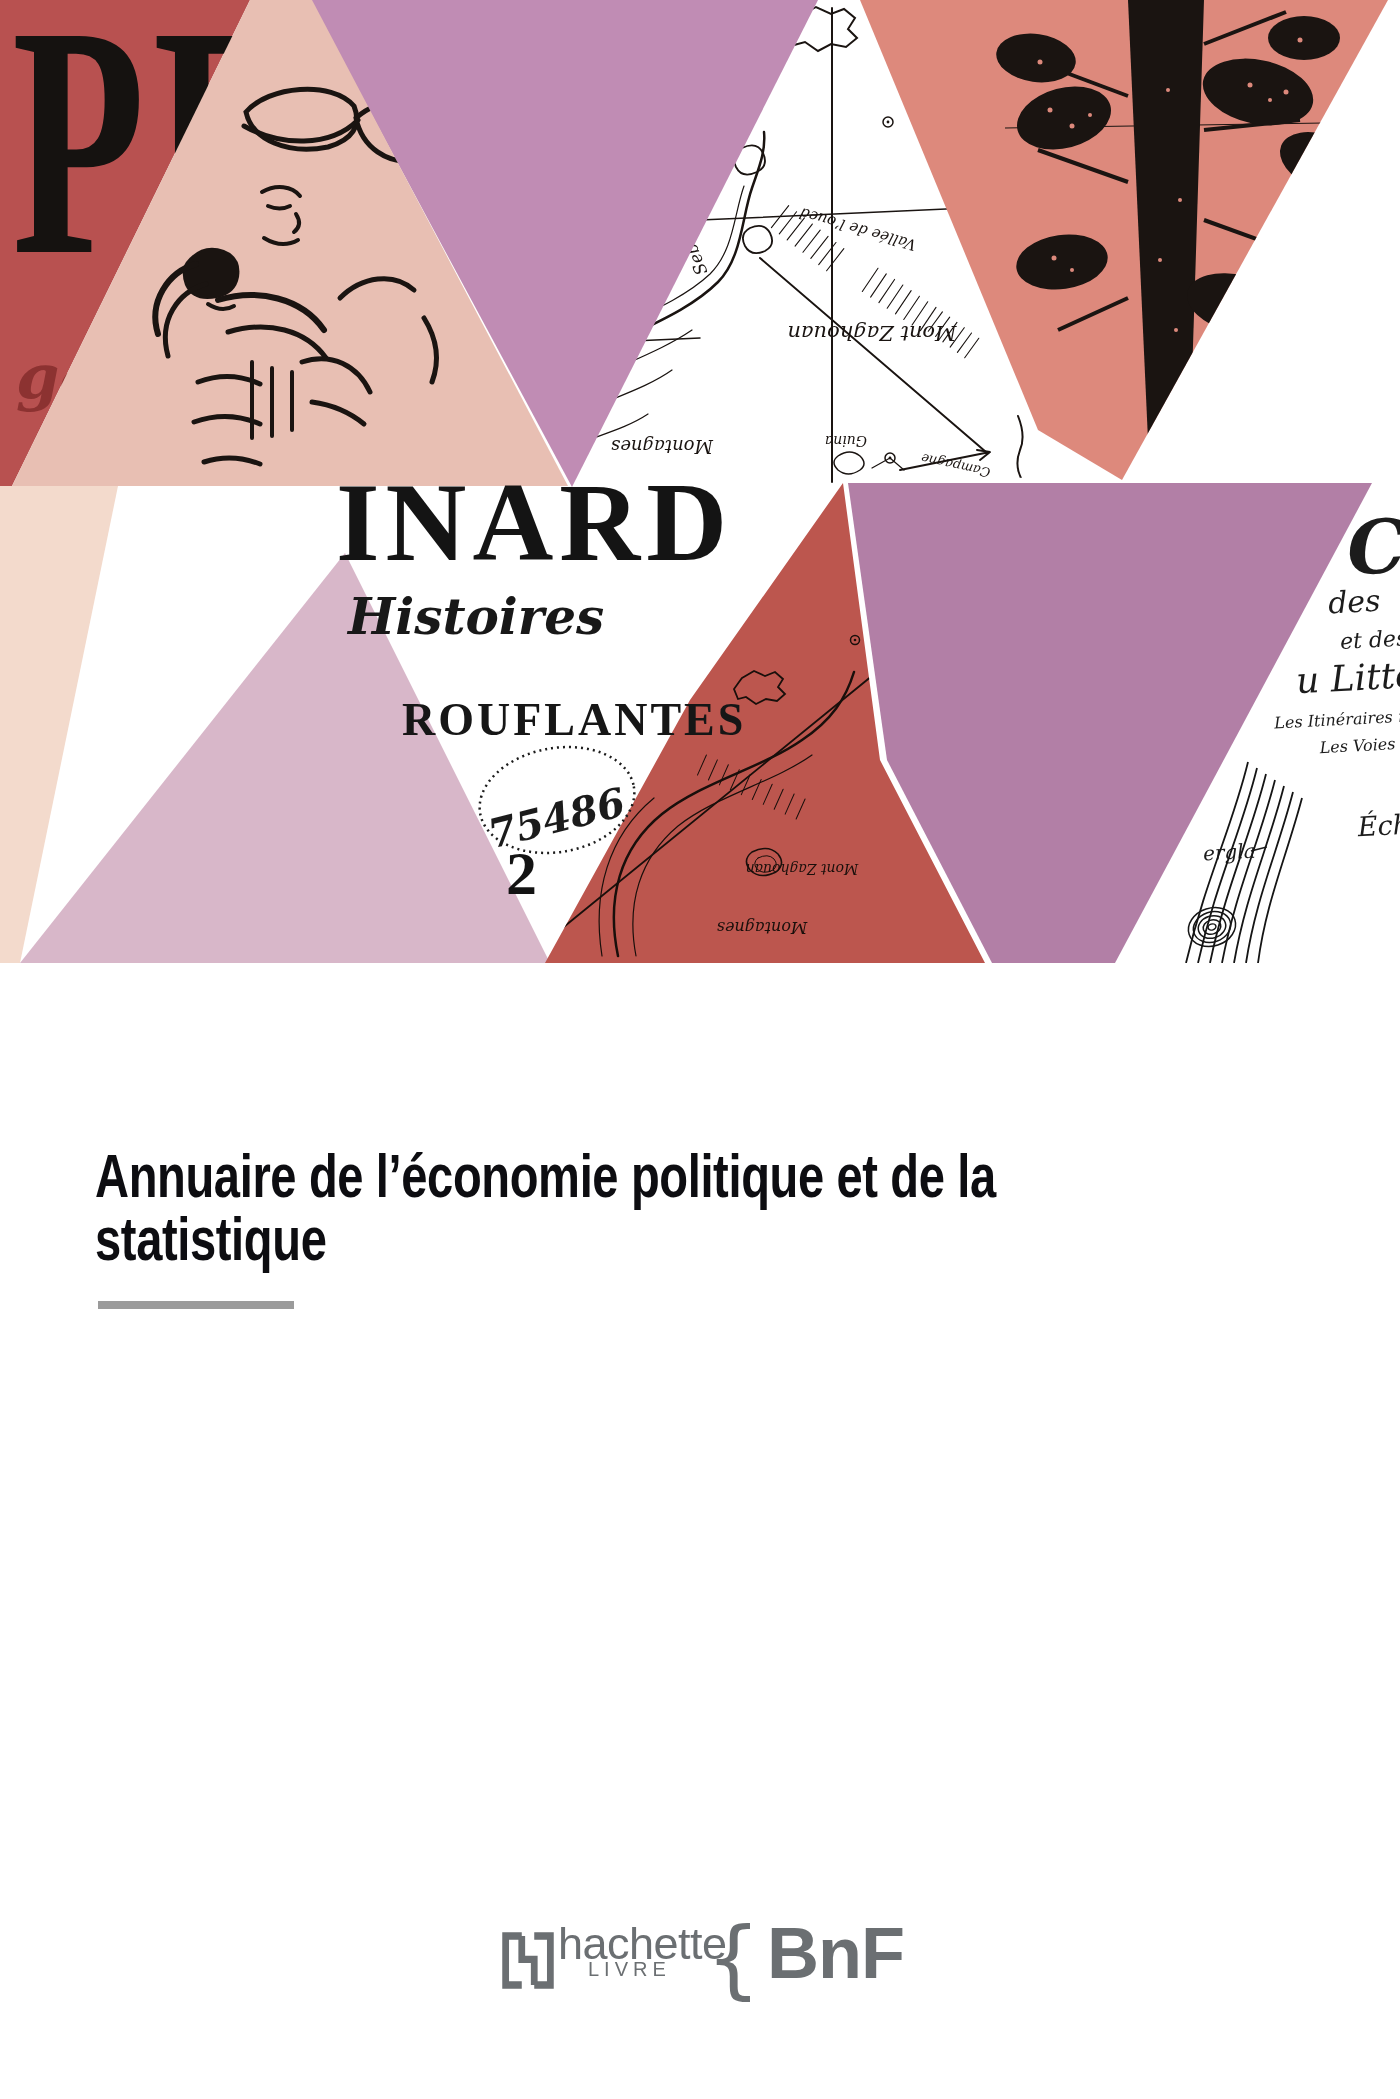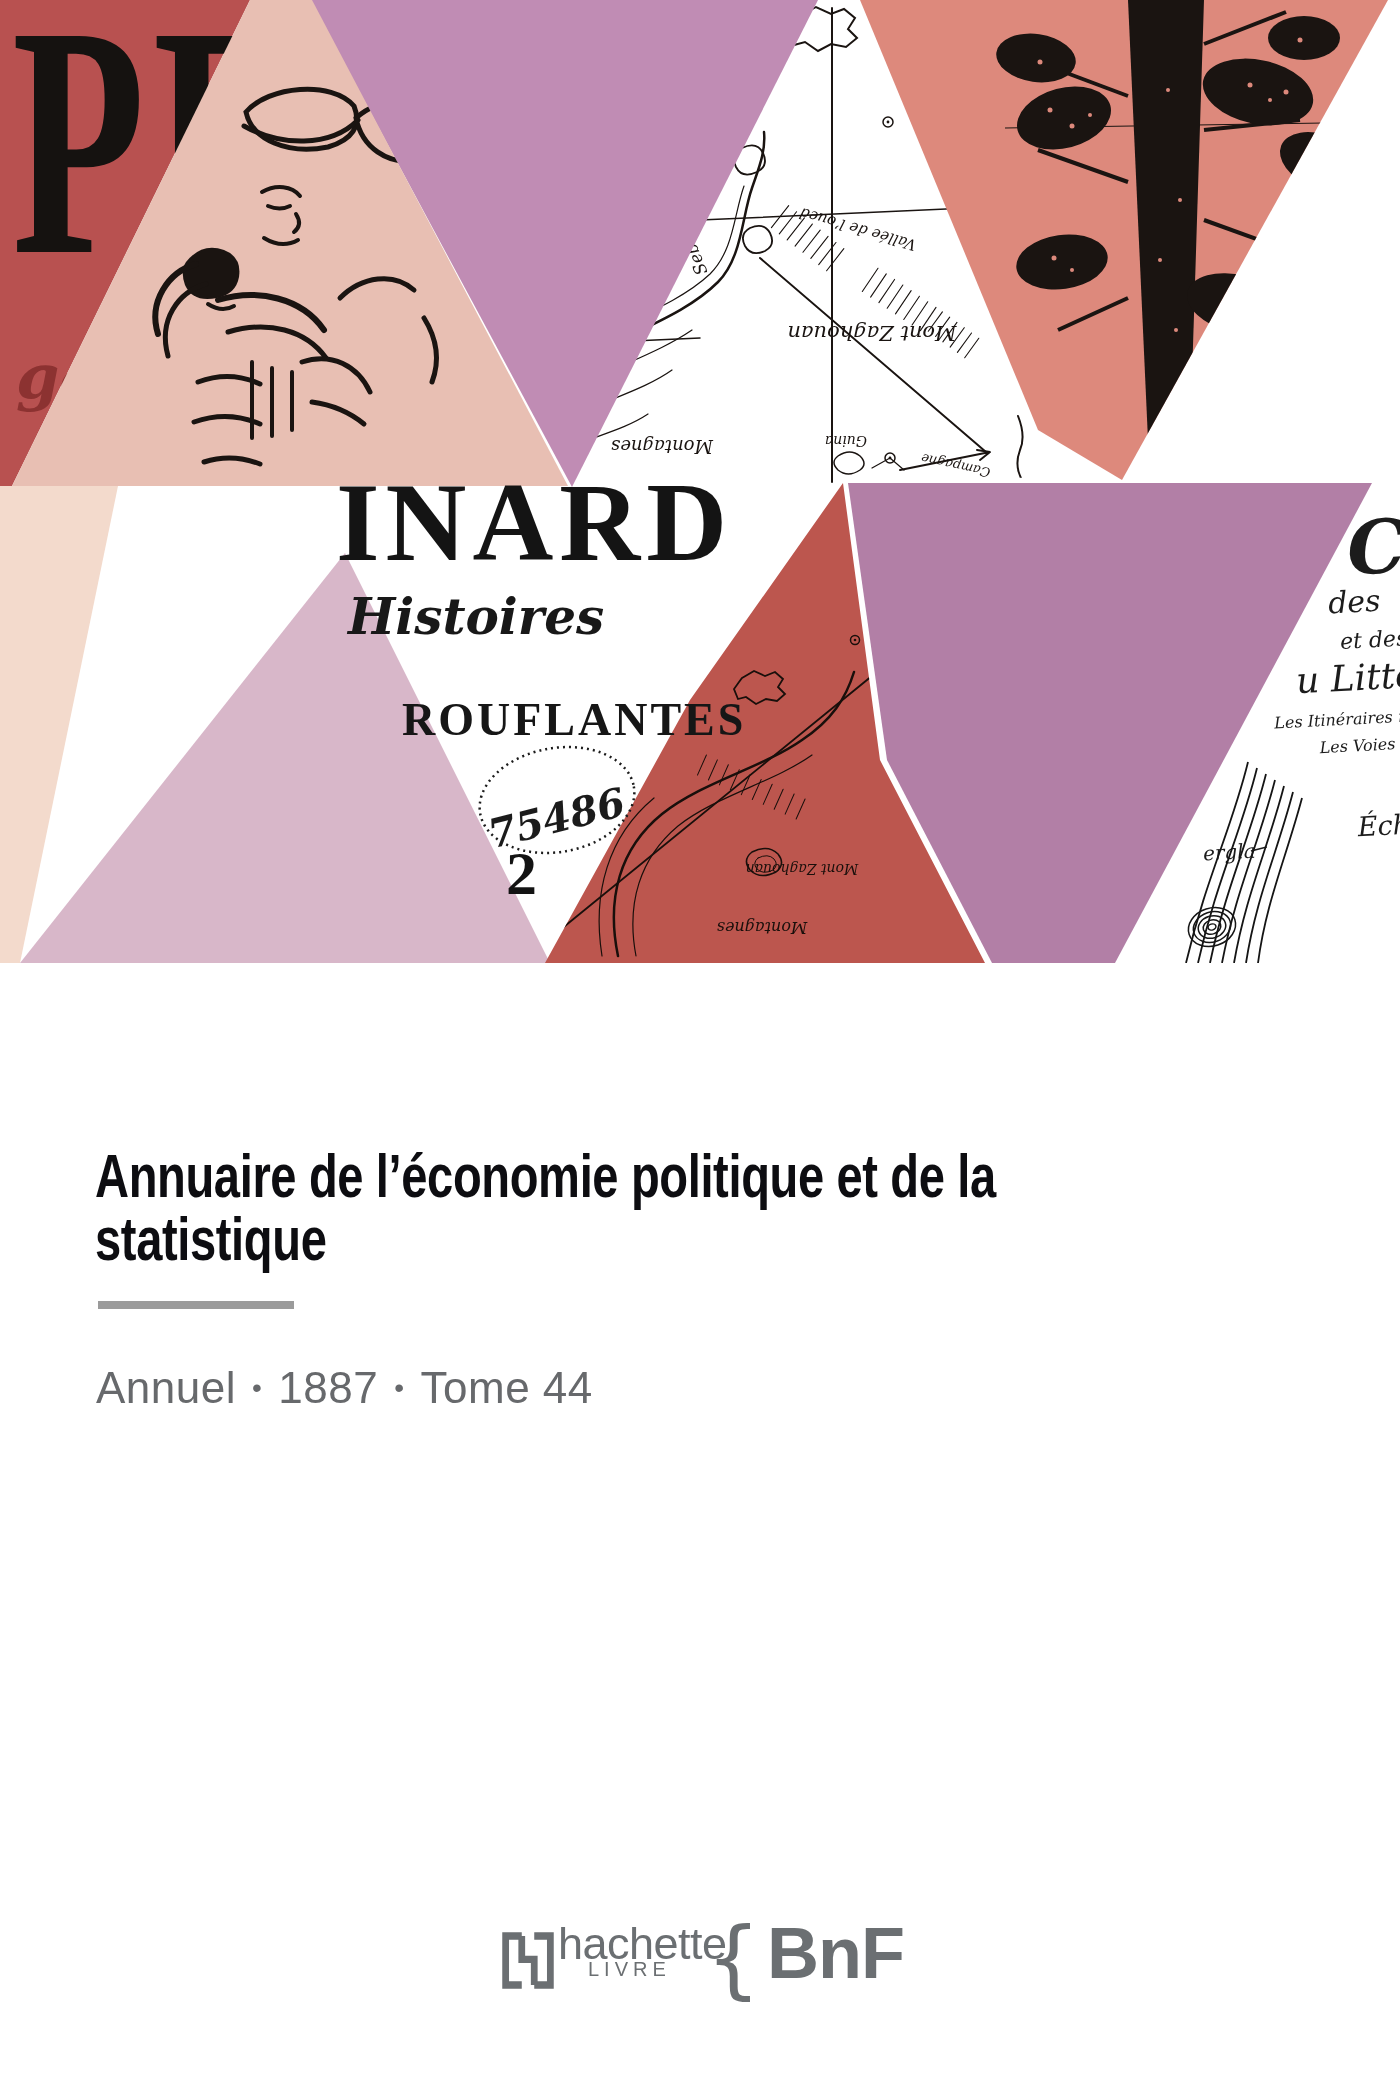--- a/index.html
+++ b/index.html
@@ -259,21 +259,20 @@
     </g>
   </svg>
 
   <div class="title-block">
     <div>Annuaire de l’économie politique et de la</div>
     <div>statistique</div>
   </div>
 
   <div class="title-rule"></div>
 
-  <div class="edition-line"><span>Annuel</span><span class="sep">•</span><span>1887</span><span class="sep">•</span><span>Tome 44</span></div>
 
   <svg class="logo-icon" viewBox="0 0 50 50" preserveAspectRatio="none">
     <g fill="none" stroke="#6b6f72" stroke-width="6.5">
       <path d="M19,3.5 H3.5 V46.5 H19"></path>
       <path d="M31,3.5 H46.5 V46.5 H31"></path>
       <path d="M19,3.5 V24 H31 V46.5"></path>
     </g>
   </svg>
   <div class="brand">hachette</div>
   <div class="division">LIVRE</div>

